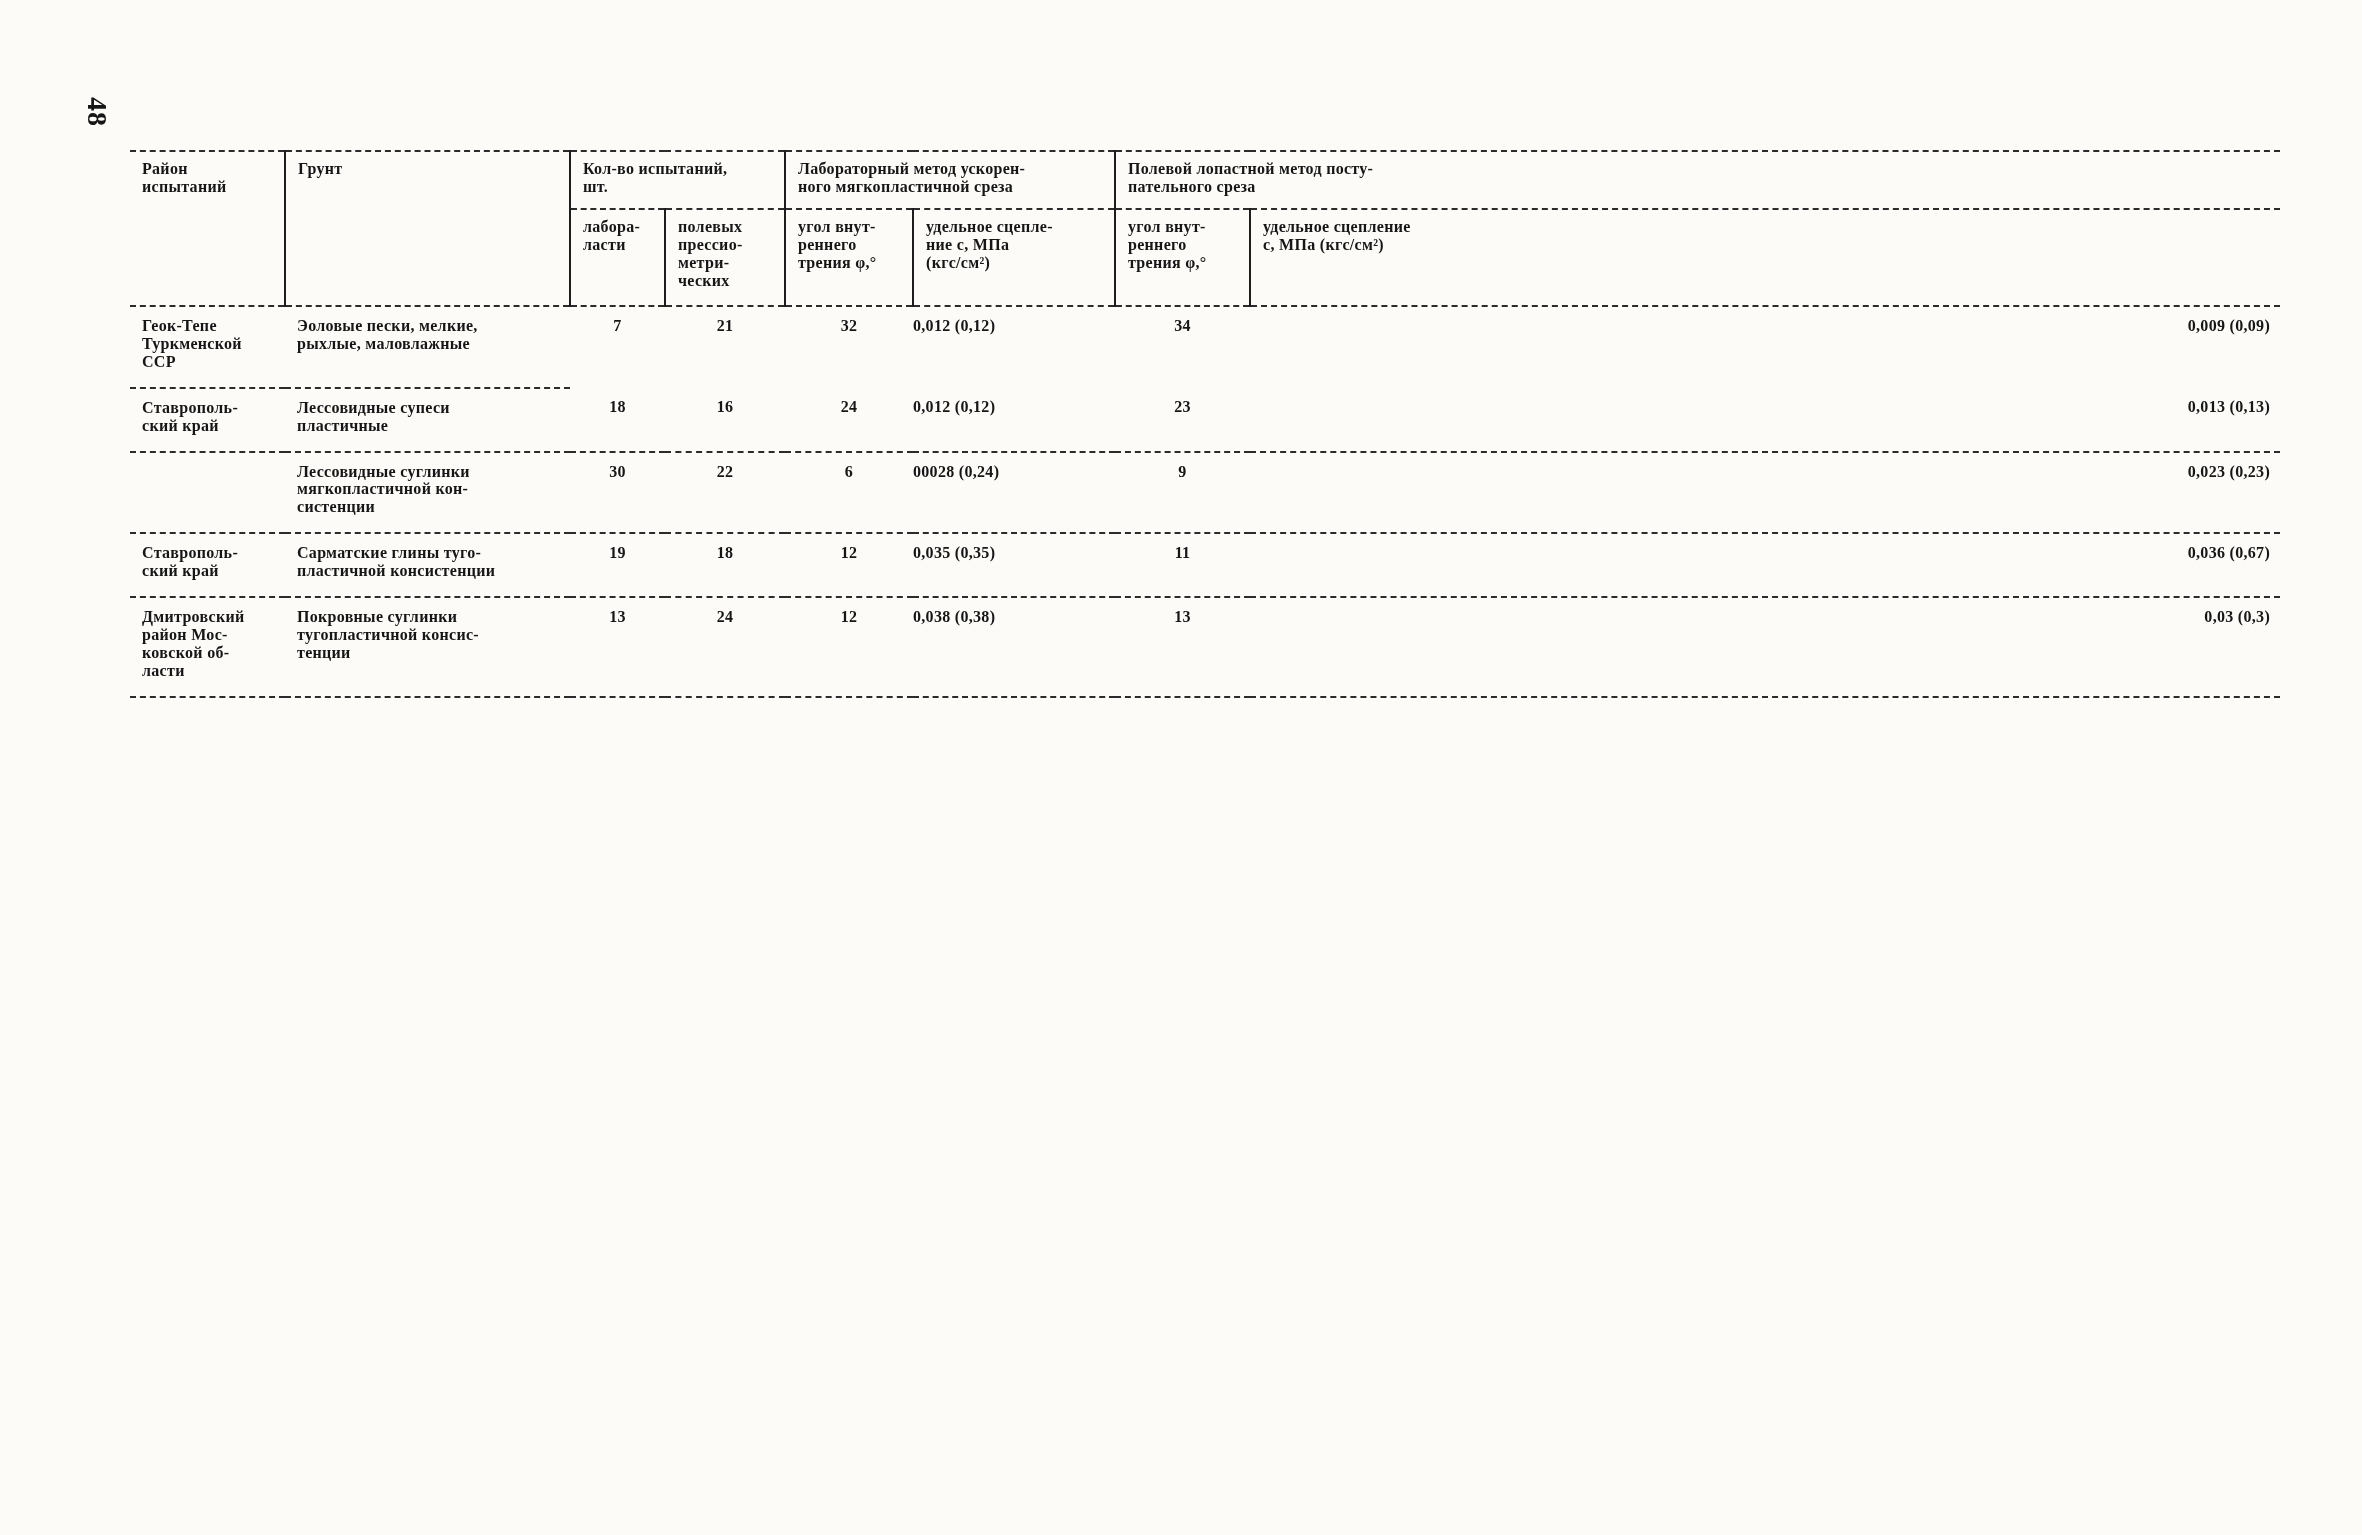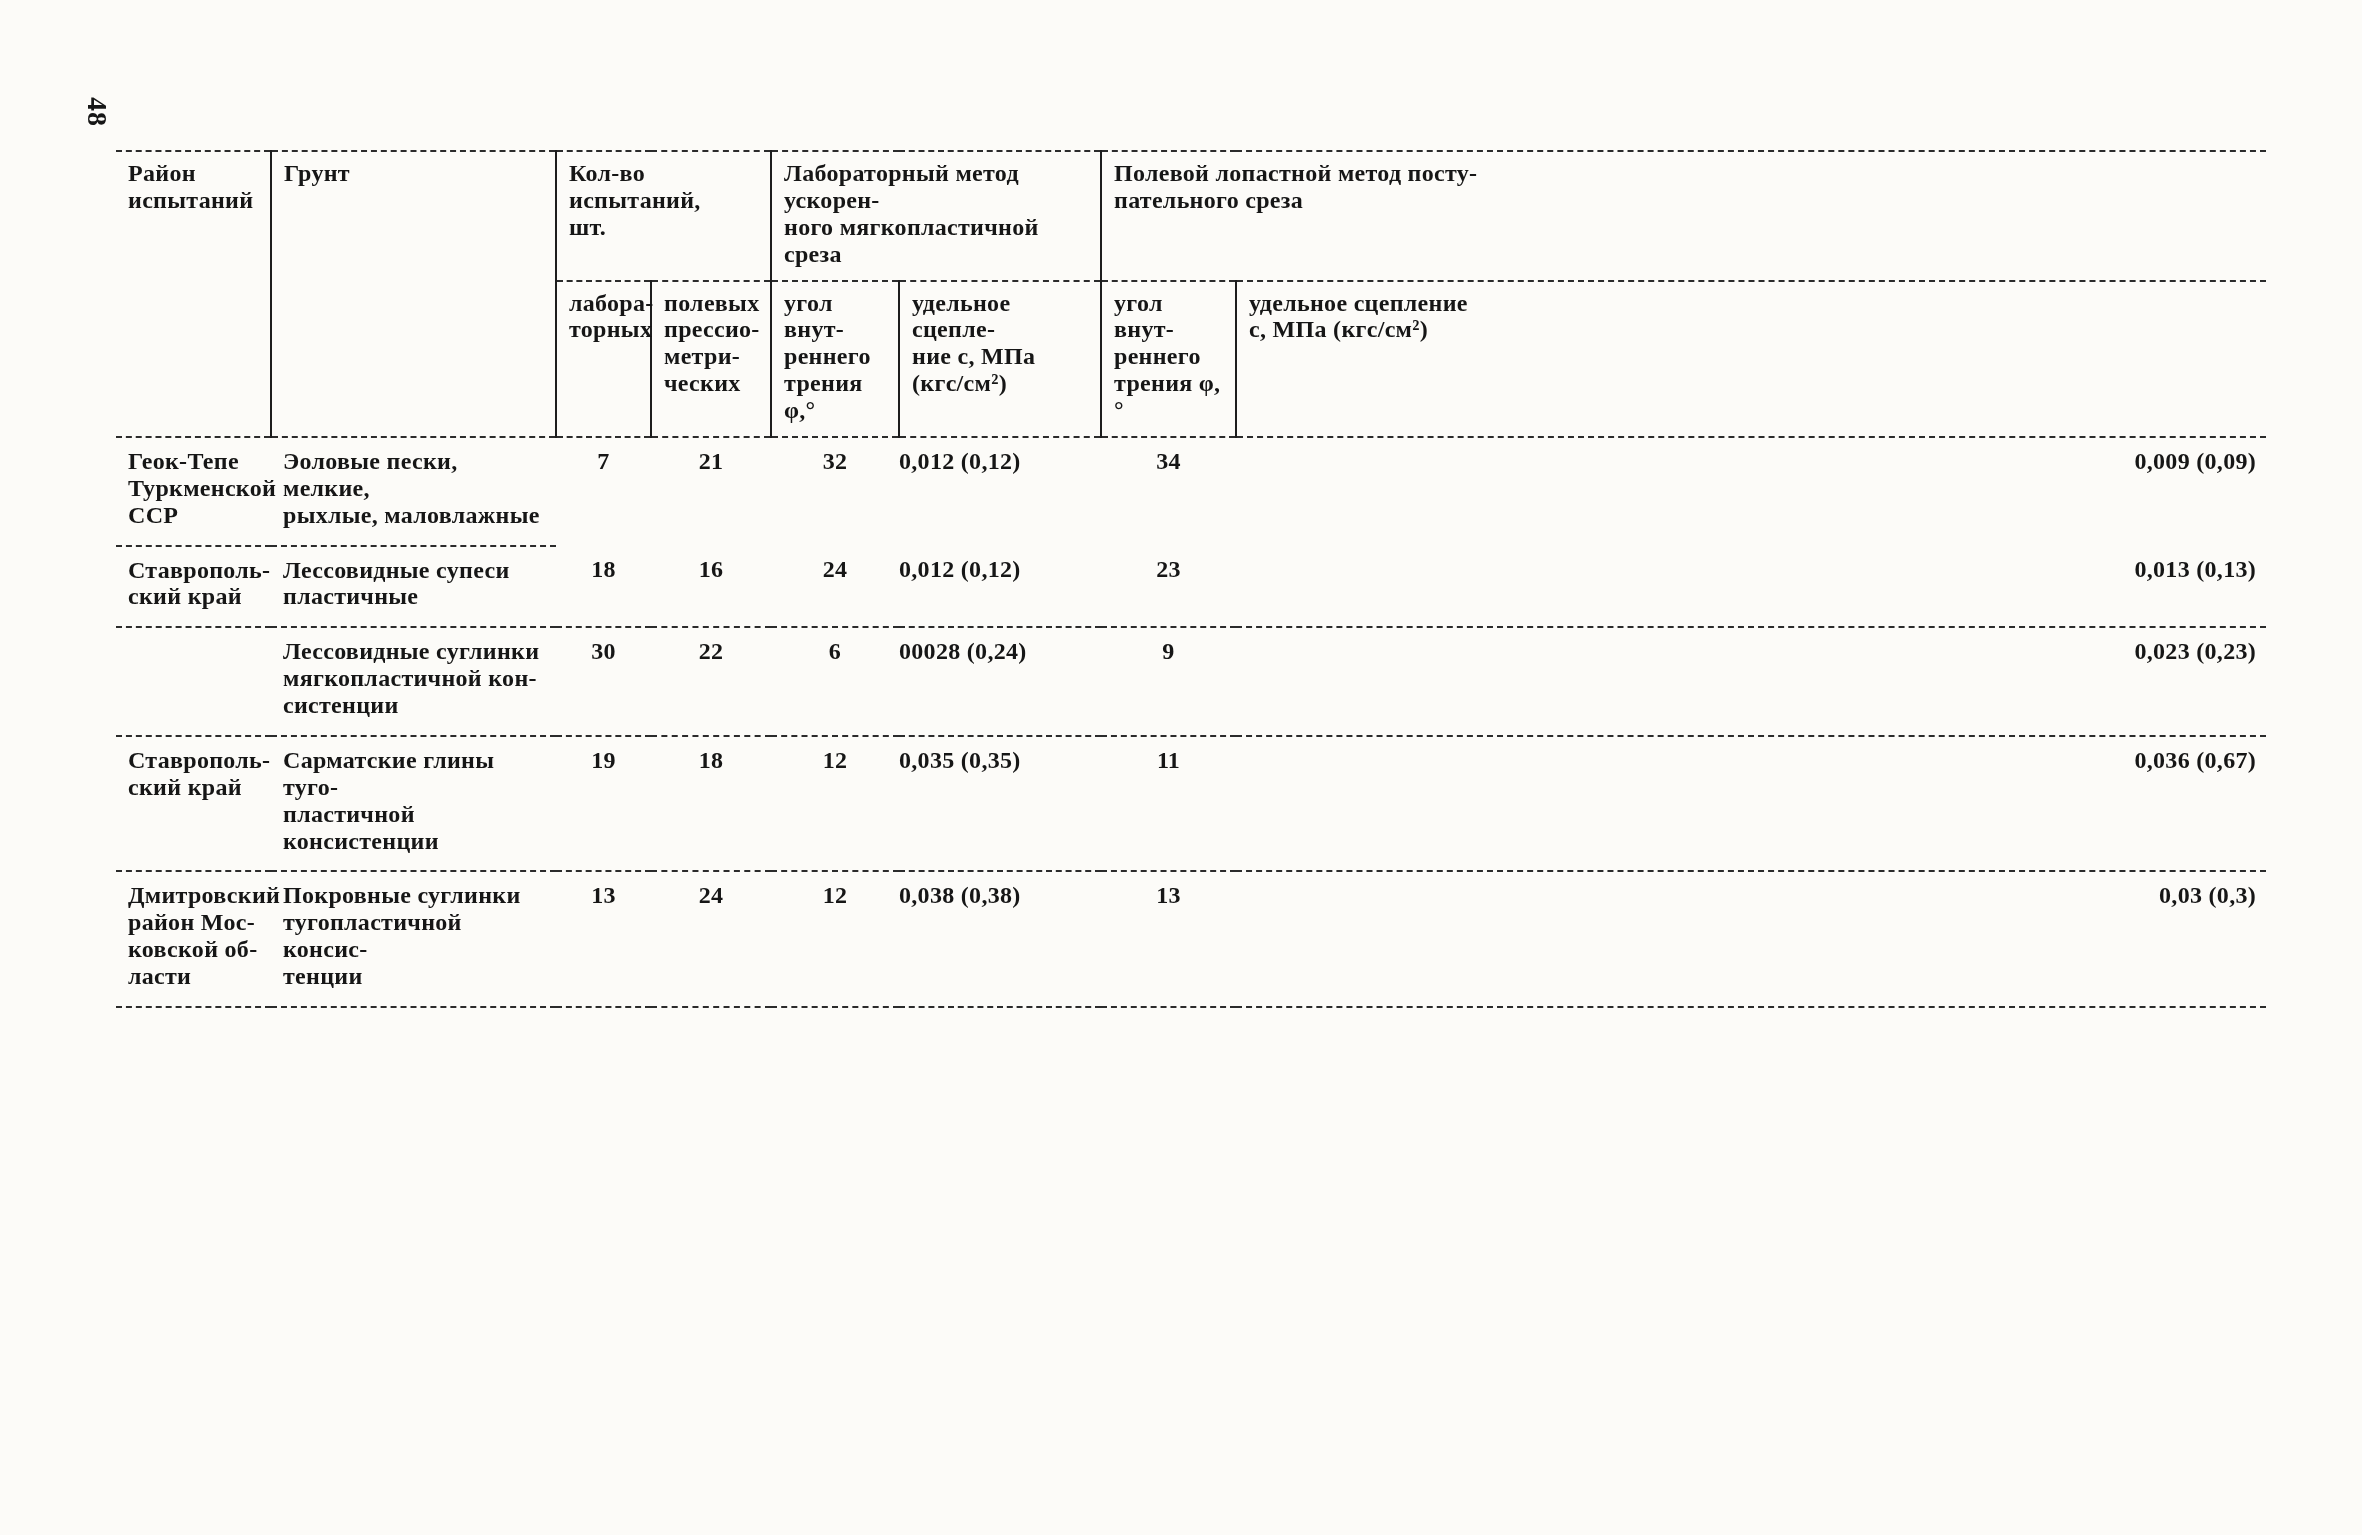--- a/index.html
+++ b/index.html
@@ -21,27 +21,27 @@
     left: 82px;
     top: 96px;
     font-size: 28px;
     font-weight: 700;
     transform: rotate(90deg);
     transform-origin: center;
     letter-spacing: 1px;
   }
   table.data-table {
     position: absolute;
-    left: 116px;
+    left: 130px;
     top: 150px;
     width: 2150px;
     table-layout: fixed;
     border-collapse: collapse;
     border-top: 2px dashed #2b2b2b;
-    font-size: 24px;
+    font-size: 16px;
     font-weight: 700;
     line-height: 1.12;
     letter-spacing: 0.3px;
   }
   th, td {
     vertical-align: top;
     text-align: left;
     white-space: pre-line;
     padding: 8px 10px 12px 12px;
   }
@@ -89,21 +89,21 @@
         <th rowspan="2" class="v-r hdr-bottom">Грунт</th>
         <th colspan="2" class="v-r span-b">Кол-во испытаний,
 шт.</th>
         <th colspan="2" class="v-r span-b">Лабораторный метод ускорен-
 ного мягкопластичной среза</th>
         <th colspan="2" class="span-b">Полевой лопастной метод посту-
 пательного среза</th>
       </tr>
       <tr class="h2">
         <th class="v-r hdr-bottom">лабора-
-торных</th>
+ласти</th>
         <th class="v-r hdr-bottom">полевых
 прессио-
 метри-
 ческих</th>
         <th class="v-r hdr-bottom">угол внут-
 реннего
 трения φ,°</th>
         <th class="v-r hdr-bottom">удельное сцепле-
 ние с, МПа
 (кгс/см²)</th>

